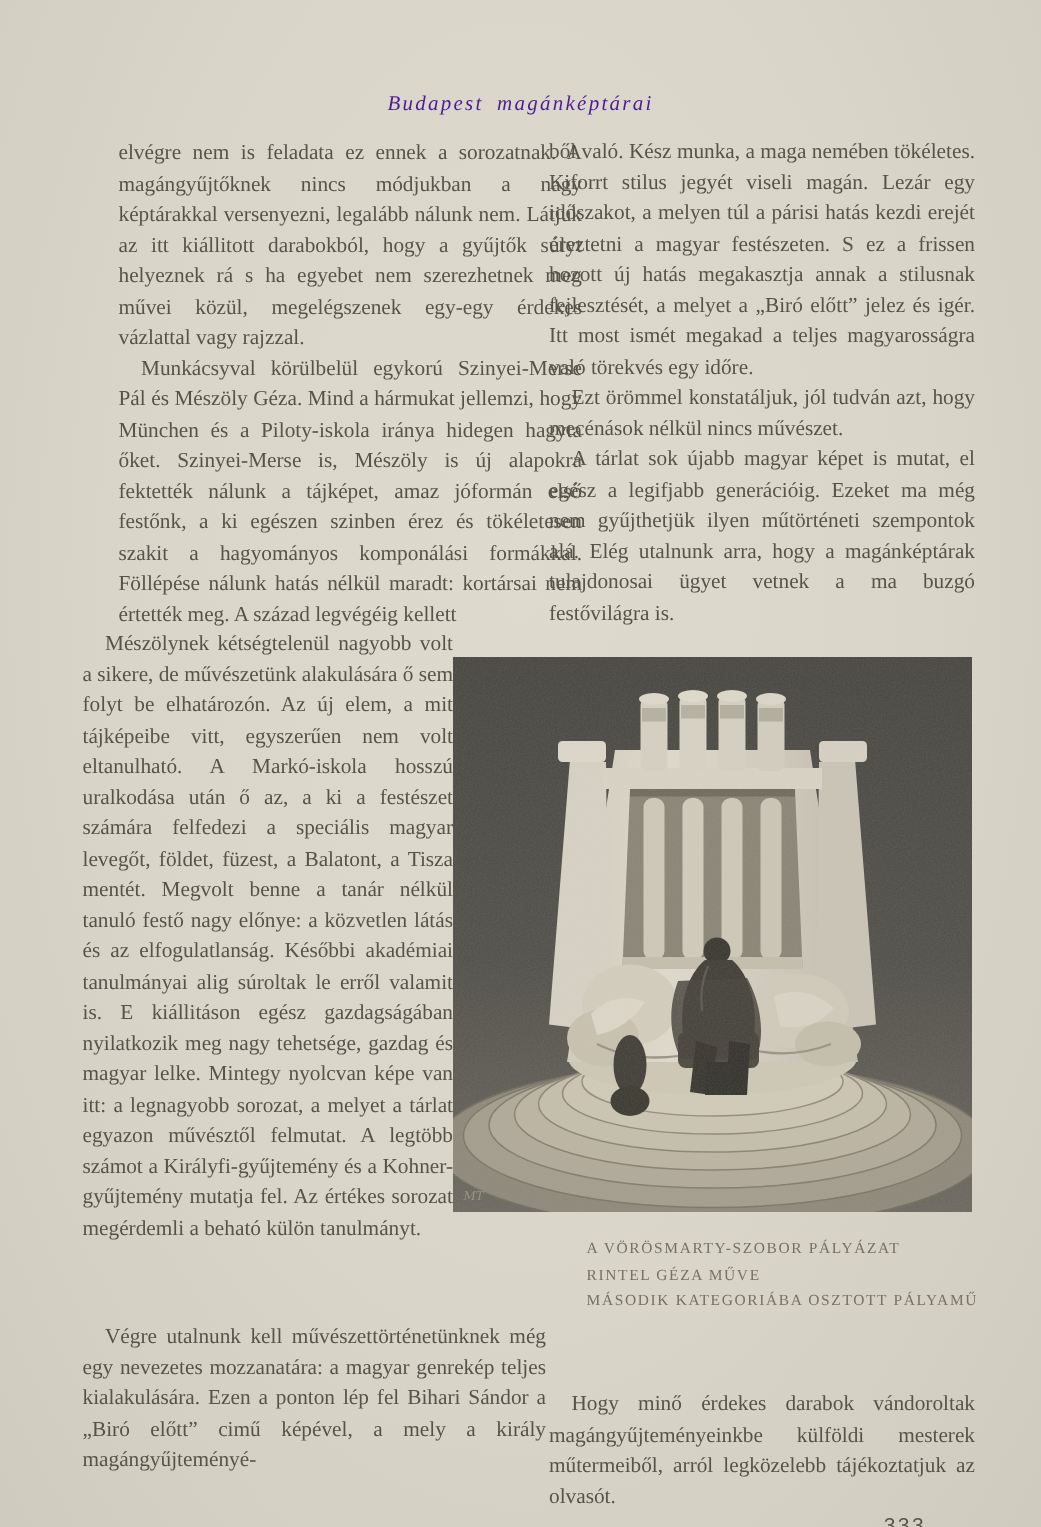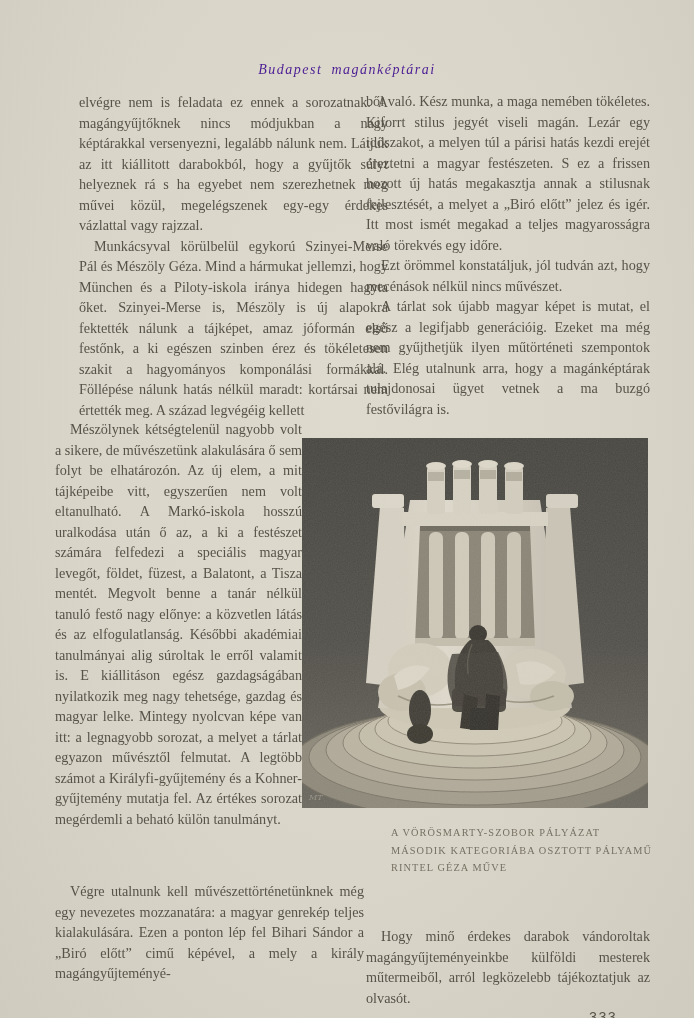--- a/index.html
+++ b/index.html
@@ -175,22 +175,22 @@
       </g>
 
       <rect width="346" height="370" filter="url(#grain)"></rect>
 
       <text x="7" y="362" font-size="8" font-style="italic" fill="#9a948a" font-family="DejaVu Serif, serif">MT</text>
     </svg>
   </figure>
 
   <div class="caption">
     <div>A VÖRÖSMARTY-SZOBOR PÁLYÁZAT</div>
+    <div>RINTEL GÉZA MŰVE</div>
     <div>MÁSODIK KATEGORIÁBA OSZTOTT PÁLYAMŰ</div>
-    <div>RINTEL GÉZA MŰVE</div>
   </div>
 
   <div class="textblock" id="closing">
     <p class="indent">Hogy minő érdekes darabok vándoroltak magángyűjteményeinkbe külföldi mesterek műtermeiből, arról legközelebb tájékoztatjuk az olvasót.</p>
     <div class="page-number">333</div>
   </div>
 
 </div>
 
 </body></html>

